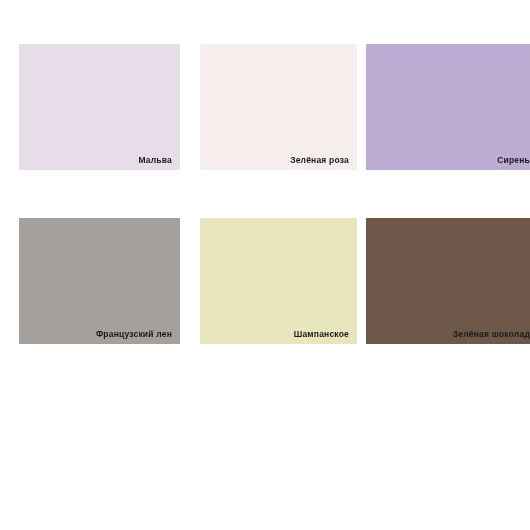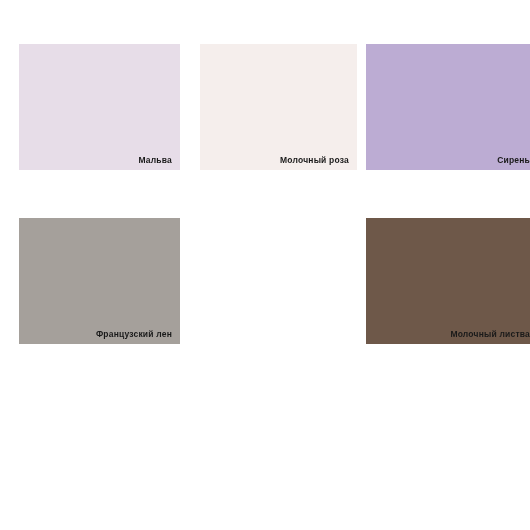--- a/index.html
+++ b/index.html
@@ -86,38 +86,41 @@
 
 <div id="palette-board">
 
   <div class="swatch-row" id="swatch-row-1">
 
     <div class="swatch col-1" style="background-color: rgb(231, 221, 232);">
       <span class="swatch-label">Мальва</span>
     </div>
 
     <div class="swatch col-2" style="background-color: rgb(245, 238, 236);">
-      <span class="swatch-label">Молочный роза</span>
+      <span class="swatch-label">Зелёная роза</span>
     </div>
 
     <div class="swatch col-3" style="background-color: rgb(188, 172, 211);">
       <span class="swatch-label">Сирень</span>
     </div>
 
   </div>
 
   <div class="swatch-row" id="swatch-row-2">
 
     <div class="swatch col-1" style="background-color: rgb(165, 160, 155);">
       <span class="swatch-label">Французский лен</span>
     </div>
 
+    <div class="swatch col-2" style="background-color: rgb(232, 230, 190);">
+      <span class="swatch-label">Шампанское</span>
+    </div>
 
     <div class="swatch col-3" style="background-color: rgb(110, 88, 73);">
-      <span class="swatch-label">Молочный листва</span>
+      <span class="swatch-label">Зелёная шоколад</span>
     </div>
 
   </div>
 
 
   <div id="watermark" style="color: rgb(201, 201, 201);">
     <span id="watermark-inner">julia-toys.livemaster.ru</span>
   </div>
 
 </div>

